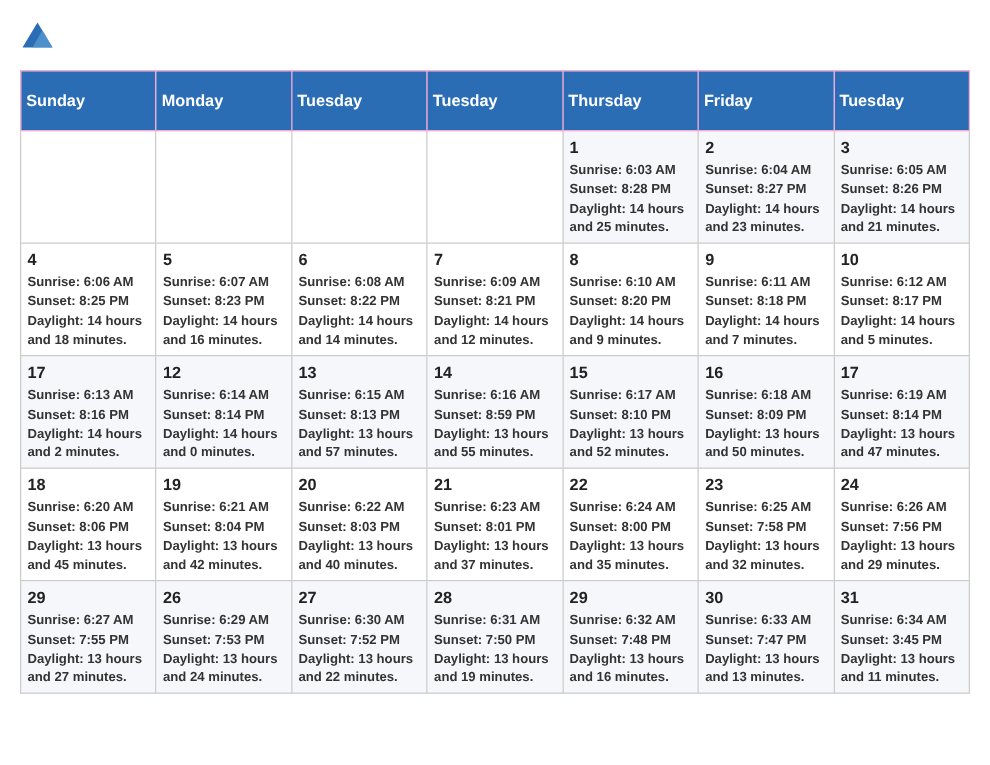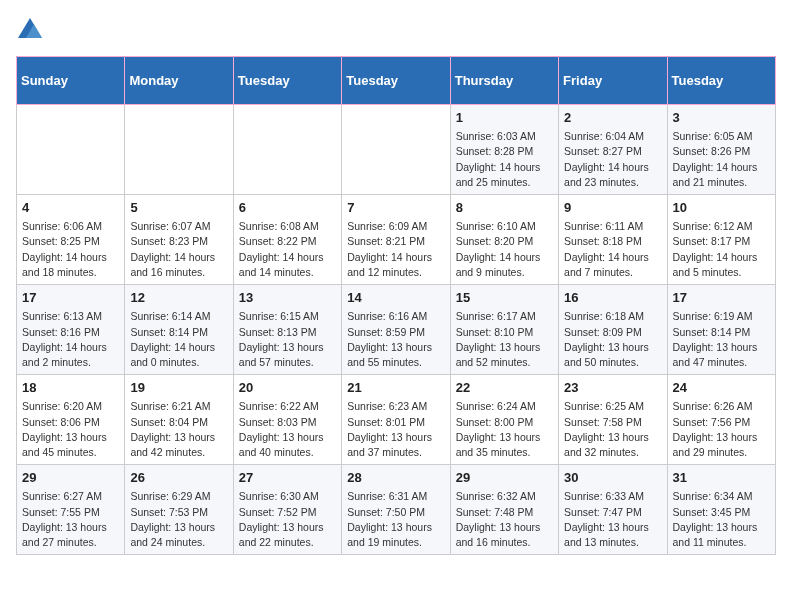--- a/index.html
+++ b/index.html
@@ -77,20 +77,21 @@
       font-size: 13px;
       font-weight: bold;
       color: #222;
       display: block;
       margin-bottom: 2px;
     }
     .day-info {
       color: #333;
       font-size: 10.5px;
       line-height: 1.45;
+      font-weight: bold;
     }
     .empty { background: #fff !important; }
   </style>
 </head>
 <body>
 
 <div class="header">
   <div class="logo">
     <svg class="logo-icon" viewBox="0 0 28 28">
       <polygon points="14,2 26,22 2,22" fill="#2a6db5"></polygon>

